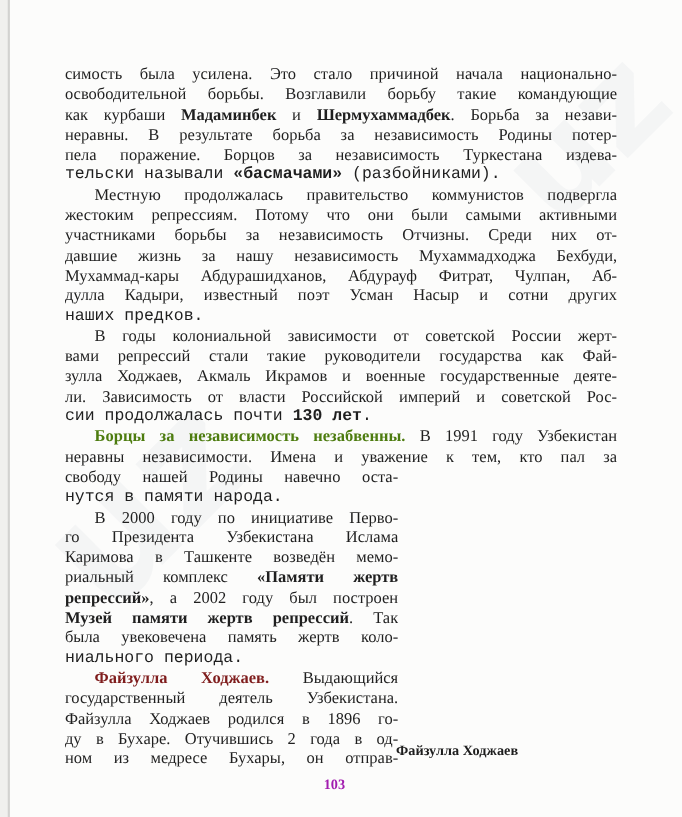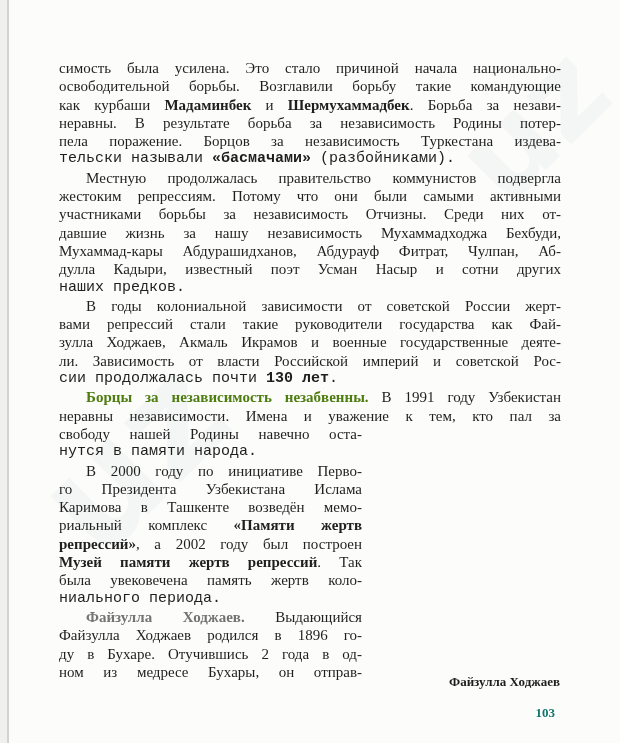--- a/index.html
+++ b/index.html
@@ -45,21 +45,21 @@
   }
   .line.end { text-align-last:left;font-family:Liberation Mono, monospace; }
   .line.indent { text-indent:27px; }
   .b { font-weight:bold; }
   .photo-area {
     position:absolute; left:363px; top:430px; width:197px; height:238px;
     background:transparent;
   }
   .photo-caption {
     position:absolute; left:360px; top:674px; width:200px;
-    text-align:right;
+    text-align:left;
     font-size:13px; font-weight:bold; color:#1d1d1d;
   }
   .page-number {
     position:absolute; left:53px; top:705px; width:502px;
     text-align:center;
     font-size:13px; font-weight:bold;
   }
 </style>
 </head>
 <body>
@@ -98,24 +98,25 @@
         <div class="line"><span>свободу нашей Родины навечно оста-</span></div>
         <div class="line end"><span>нутся в памяти народа.</span></div>
         <div class="line indent"><span>В 2000 году по инициативе Перво-</span></div>
         <div class="line"><span>го Президента Узбекистана Ислама</span></div>
         <div class="line"><span>Каримова в Ташкенте возведён мемо-</span></div>
         <div class="line"><span>риальный комплекс </span><span class="b">«Памяти жертв</span></div>
         <div class="line"><span class="b">репрессий»</span><span>, а 2002 году был построен</span></div>
         <div class="line"><span class="b">Музей памяти жертв репрессий</span><span>. Так</span></div>
         <div class="line"><span>была увековечена память жертв коло-</span></div>
         <div class="line end"><span>ниального периода.</span></div>
-        <div class="line indent"><span class="b" style="color: #737373;">Файзулла Ходжаев.</span><span> Выдающийся</span></div>
+        <div class="line indent"><span class="b" style="color: #7f1d1d;">Файзулла Ходжаев.</span><span> Выдающийся</span></div>
+        <div class="line"><span>государственный деятель Узбекистана.</span></div>
         <div class="line"><span>Файзулла Ходжаев родился в 1896 го-</span></div>
         <div class="line"><span>ду в Бухаре. Отучившись 2 года в од-</span></div>
         <div class="line"><span>ном из медресе Бухары, он отправ-</span></div>
       </div>
   </main>
 
   <div class="photo-area"></div>
   <div class="photo-caption">Файзулла Ходжаев</div>
 
-  <div class="page-number" style="color: #0f766e; text-align: right;">103</div>
+  <div class="page-number" style="color: #a21caf;">103</div>
 </div>
 
 </body></html>

